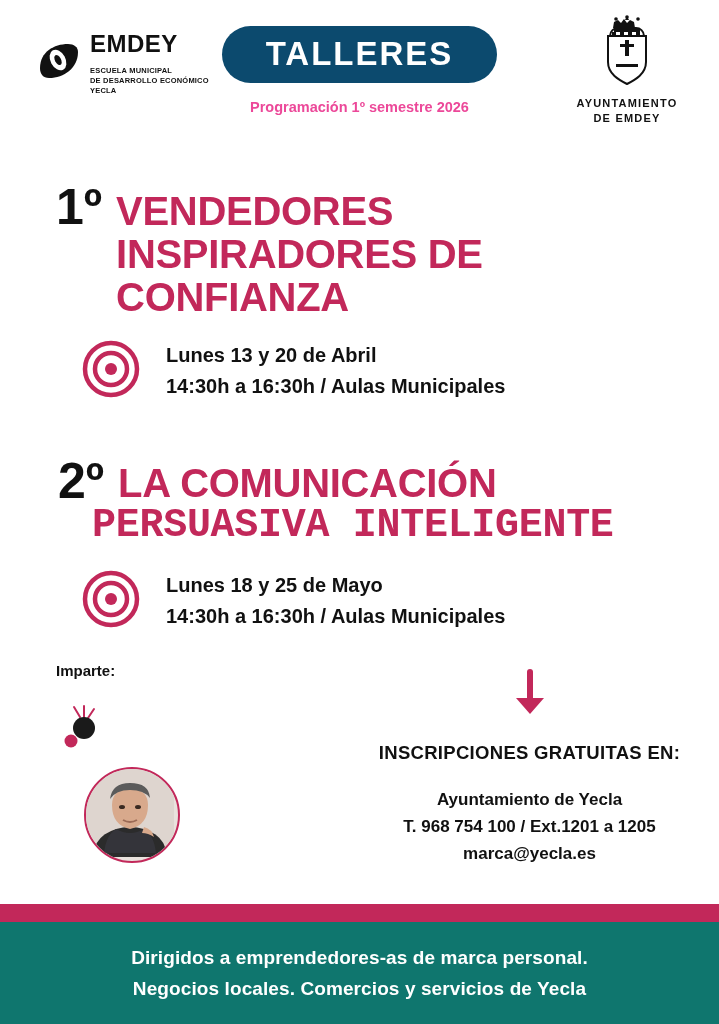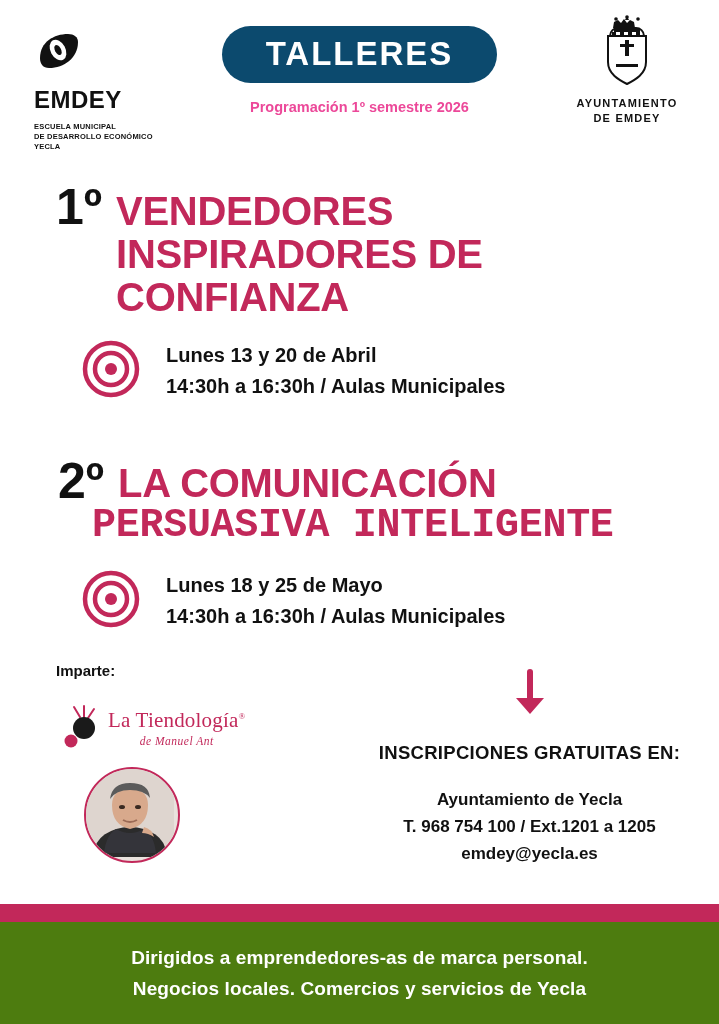--- a/index.html
+++ b/index.html
@@ -20,23 +20,22 @@
   .header {
     position: relative;
     height: 150px;
     padding: 0;
   }
   .emdey-logo {
     position: absolute;
     left: 34px;
     top: 28px;
     display: flex;
-    align-items: flex-start;
+    align-items: center;
     gap: 8px;
-    flex-direction: column;
   }
   .emdey-mark {
     width: 48px;
     height: 48px;
     position: relative;
     flex: none;
   }
   .emdey-mark svg { display:block; }
   .emdey-text { padding-top: 4px; }
   .emdey-title {
@@ -222,21 +221,21 @@
     left: 0; right: 0;
     bottom: 102px;
     height: 18px;
     background: #c2285a;
   }
   .footer {
     position: absolute;
     left: 0; right: 0;
     bottom: 0;
     height: 102px;
-    background: #4d7c0f;
+    background: #0f766e;
     color: #ffffff;
     display: flex;
     flex-direction: column;
     align-items: center;
     justify-content: center;
   }
   .footer-line {
     font-size: 19px;
     font-weight: bold;
     line-height: 1.65;
@@ -355,26 +354,20 @@
           <svg width="44" height="52" viewBox="0 0 44 52">
             <g stroke="#c2285a" stroke-width="2" fill="none" stroke-linecap="round">
               <path d="M22 16 L16 6"></path>
               <path d="M26 16 L26 5"></path>
               <path d="M30 17 L36 8"></path>
             </g>
             <circle cx="26" cy="27" r="11" fill="#1a1a1a"></circle>
             <circle cx="13" cy="40" r="6.5" fill="#c2285a"></circle>
           </svg>
         </span>
-        <span class="tiendologia-text">
-          <span class="tiendologia-name">
-            <span>La Tiendología</span><sup>®</sup>
-          </span>
-          <span class="tiendologia-by">de Manuel Ant</span>
-        </span>
       </div>
       <div class="portrait">
         <svg width="88" height="88" viewBox="0 0 88 88">
           <rect width="88" height="88" fill="#ded5cf"></rect>
           <ellipse cx="44" cy="84" rx="36" ry="26" fill="#2b2b2b"></ellipse>
           <path d="M26 36 q0 -16 18 -16 q18 0 18 16 q0 20 -18 24 q-18 -4 -18 -24 z" fill="#d8a98c"></path>
           <path d="M24 30 q2 -16 20 -16 q19 0 20 15 q-6 -8 -20 -8 q-14 0 -20 9 z" fill="#5b5b5b"></path>
           <path d="M30 60 q14 8 28 0 q10 6 12 24 h-52 q2 -18 12 -24 z" fill="#34343a"></path>
           <ellipse cx="36" cy="38" rx="3" ry="2" fill="#3a2a22"></ellipse>
           <ellipse cx="52" cy="38" rx="3" ry="2" fill="#3a2a22"></ellipse>
@@ -387,21 +380,21 @@
     <div class="lower-right">
       <div class="arrow-down">
         <svg width="44" height="52" viewBox="0 0 44 52">
           <path d="M22 4 v28" stroke="#c2285a" stroke-width="6" fill="none" stroke-linecap="round"></path>
           <path d="M8 30 L22 46 L36 30 Z" fill="#c2285a"></path>
         </svg>
       </div>
       <div class="inscrip-title">INSCRIPCIONES GRATUITAS EN:</div>
       <div class="contact-line">Ayuntamiento de Yecla</div>
       <div class="contact-line">T. 968 754 100 / Ext.1201 a 1205</div>
-      <div class="contact-line">emdey@yecla.es</div>
+      <div class="contact-line">marca@yecla.es</div>
     </div>
   </div>
 </div>
 
 <div class="footer-strip"></div>
 <div class="footer">
   <div class="footer-line">Dirigidos a emprendedores-as de marca personal.</div>
   <div class="footer-line">Negocios locales. Comercios y servicios de Yecla</div>
 </div>
 

